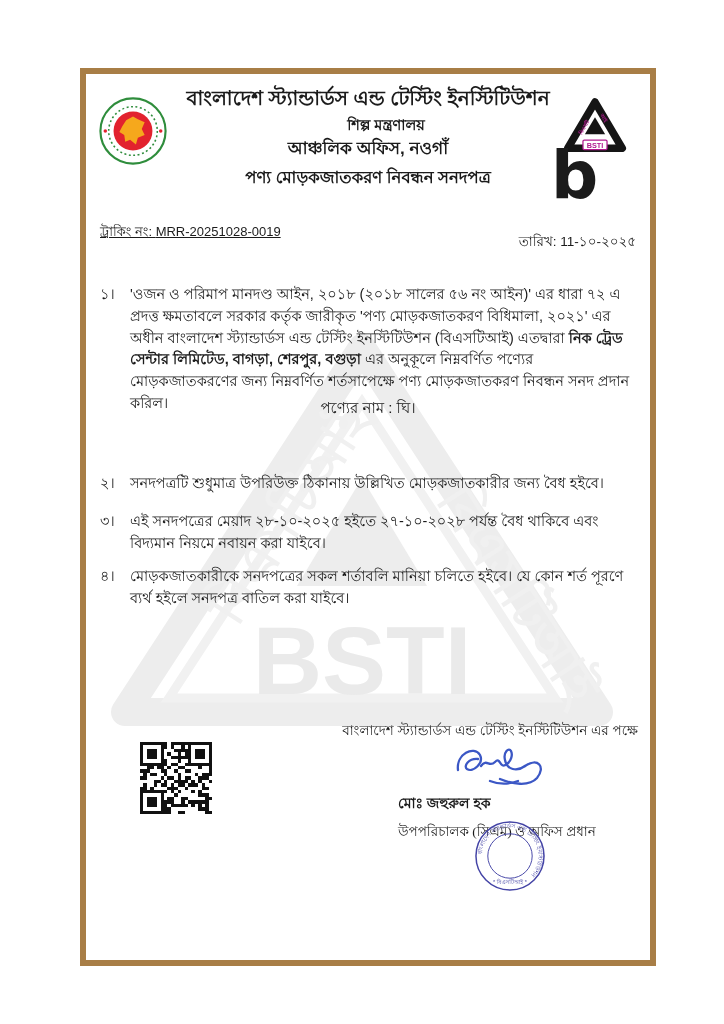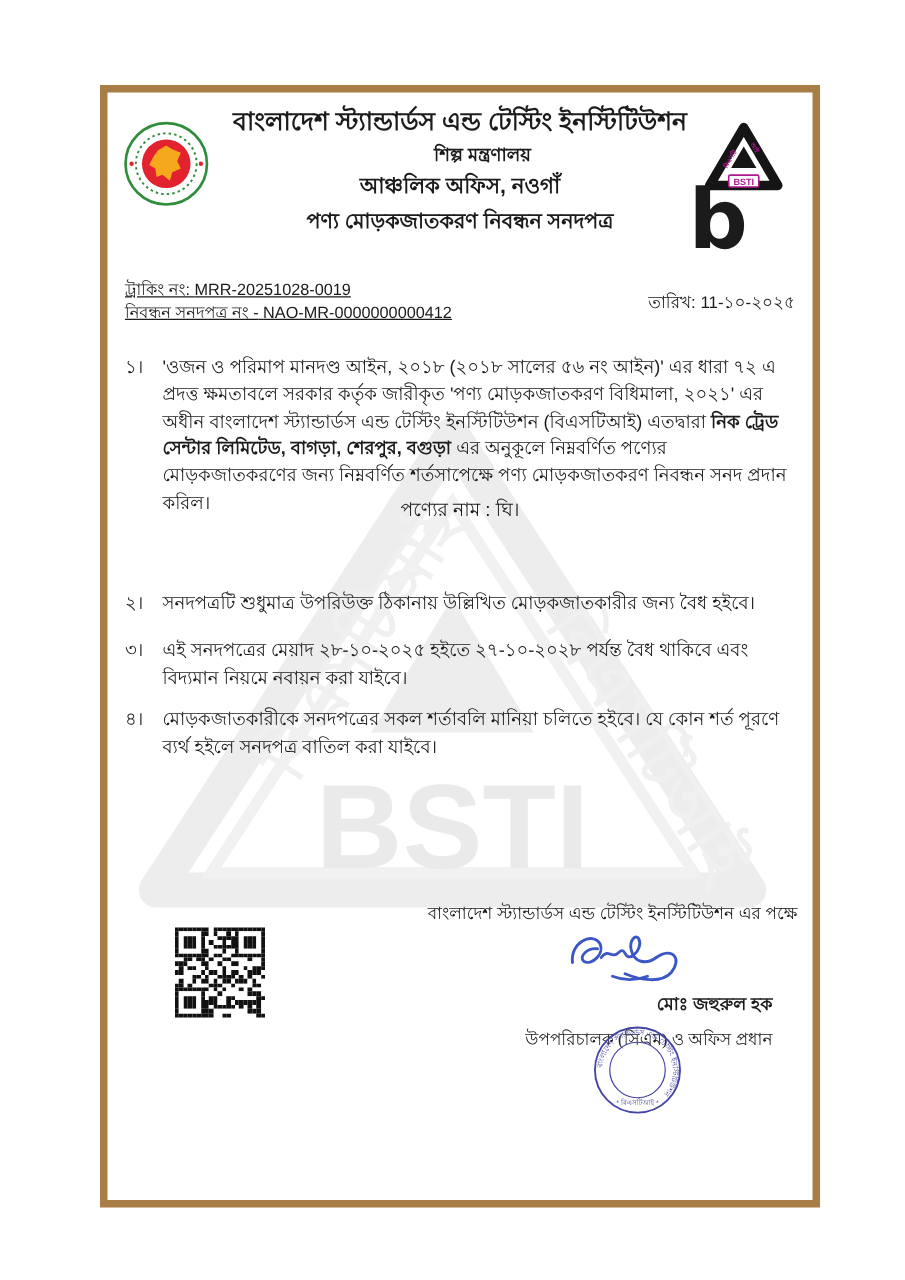--- a/index.html
+++ b/index.html
@@ -38,21 +38,21 @@
   .c4{top:566px;}
   .closing{position:absolute;left:100px;top:620px;font-size:14.5px;}
 
   
   .on-behalf{position:absolute;right:86px;top:720px;font-size:13.5px;}
   .qr{position:absolute;left:140px;top:742px;width:72px;height:72px;background:#fff;
       display:grid;grid-template-columns:repeat(21,1fr);grid-template-rows:repeat(21,1fr);}
   .qr div{background:#fff;}
   .qr div.on{background:#111;}
   .sig-svg{position:absolute;left:450px;top:738px;width:118px;height:56px;}
-  .signer{position:absolute;left:398px;top:792px;width:220px;text-align:right;}
+  .signer{position:absolute;left:398px;top:792px;width:220px;text-align:left;}
   .signer .name{font-size:14px;font-weight:bold;}
   .signer .title{font-size:13.5px;margin-top:5px;font-family:Liberation Serif, serif;}
   .stamp{position:absolute;left:471px;top:819px;width:78px;height:74px;}
 </style>
 </head>
 <body>
 
 <div class="page">
 
   <svg class="watermark" viewBox="0 0 515 402" aria-hidden="true">
@@ -92,24 +92,20 @@
       <rect x="31" y="68" width="38" height="15" rx="2" fill="#fff" stroke="#b0188f" stroke-width="2"></rect>
       <text x="50" y="80" text-anchor="middle" font-size="11.5" font-weight="bold" fill="#b0188f">BSTI</text>
     </svg>
 
     <div class="mark-b">b</div>
 
     <div class="meta-left">
       <div>
         <span>ট্রাকিং নং:</span>
         <span>MRR-20251028-0019</span>
-      </div>
-      <div>
-        <span>নিবন্ধন সনদপত্র নং -</span>
-        <span>NAO-MR-0000000000412</span>
       </div>
     </div>
     <div class="meta-date">
       <span>তারিখ:</span>
       <span>11-১০-২০২৫</span>
     </div>
 
     <div class="clause c1">
       <span class="num">১।</span>
       <span class="txt"><span>'ওজন ও পরিমাপ মানদণ্ড আইন, ২০১৮ (২০১৮ সালের ৫৬ নং আইন)' এর ধারা ৭২ এ প্রদত্ত ক্ষমতাবলে সরকার কর্তৃক জারীকৃত 'পণ্য মোড়কজাতকরণ বিধিমালা, ২০২১' এর অধীন বাংলাদেশ স্ট্যান্ডার্ডস এন্ড টেস্টিং ইনস্টিটিউশন (বিএসটিআই) এতদ্বারা </span><b>নিক ট্রেড সেন্টার লিমিটেড, বাগড়া, শেরপুর, বগুড়া</b><span> এর অনুকূলে নিম্নবর্ণিত পণ্যের মোড়কজাতকরণের জন্য নিম্নবর্ণিত শর্তসাপেক্ষে পণ্য মোড়কজাতকরণ নিবন্ধন সনদ প্রদান করিল।</span></span>

